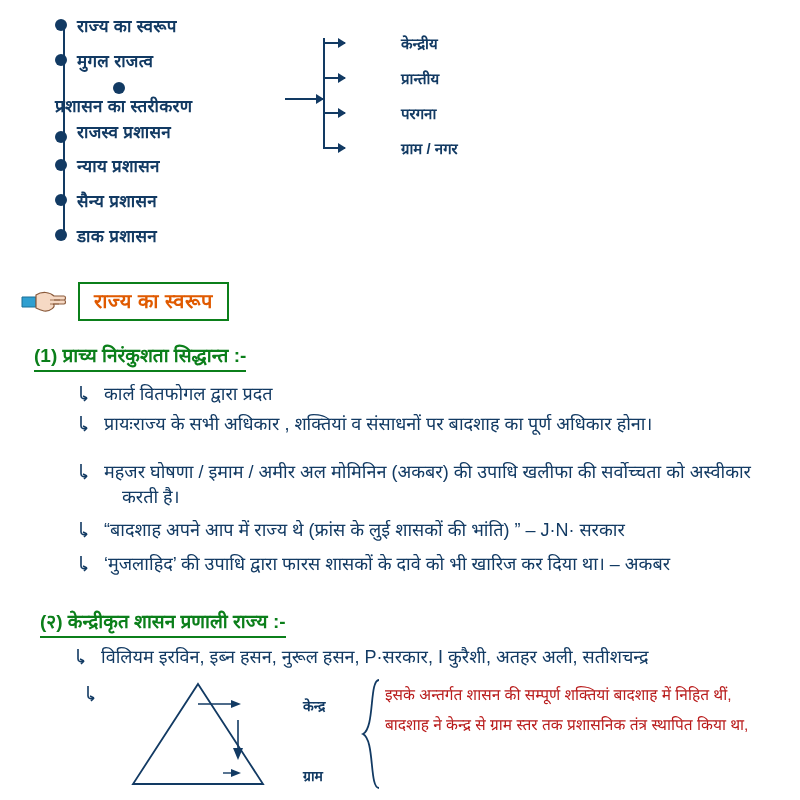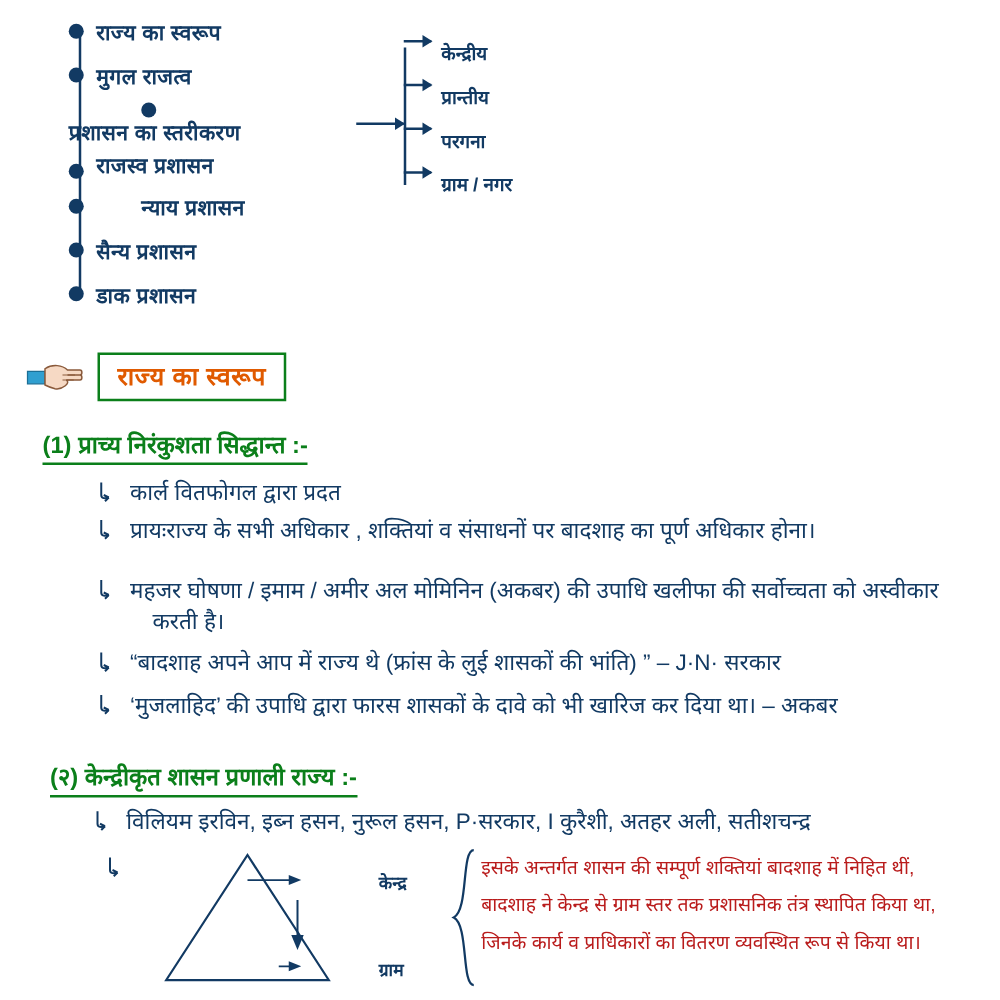--- a/index.html
+++ b/index.html
@@ -90,21 +90,23 @@
     top: 10px;
     width: 2px;
     height: 110px;
     background: #123a63;
   }
   .branch-item {
     position: absolute;
     left: 38px;
     height: 22px;
     display: flex;
-    white-space: nowrap;
+    align-items: center;
+    white-space: nowrap;
+    gap: 48px;
   }
   .branch-arm {
     width: 22px;
     height: 2px;
     background: #123a63;
     position: relative;
     margin-right: 8px;
   }
   .branch-arm::after {
     content: "";
@@ -246,21 +248,21 @@
       <span class="outline-text">मुगल राजत्व</span>
     </div>
     <div class="outline-item" style="top:74px;flex-direction:column;">
       <span class="bullet"></span>
       <span class="outline-text">प्रशासन का स्तरीकरण</span>
     </div>
     <div class="outline-item" style="top:109px;align-items:flex-end;">
       <span class="bullet"></span>
       <span class="outline-text">राजस्व प्रशासन</span>
     </div>
-    <div class="outline-item" style="top:144px;gap:36px;">
+    <div class="outline-item" style="top:144px;">
       <span class="bullet"></span>
       <span class="outline-text">न्याय प्रशासन</span>
     </div>
     <div class="outline-item" style="top:214px;">
       <span class="bullet"></span>
       <span class="outline-text">डाक प्रशासन</span>
     </div>
     <div class="outline-item" style="top:179px;">
       <span class="bullet"></span>
       <span class="outline-text">सैन्य प्रशासन</span>
@@ -402,17 +404,16 @@
 
     <span class="brace-wrap">
       <svg width="22" height="112" viewBox="0 0 22 112">
         <path d="M18,2 C8,2 14,50 2,56 C14,62 8,110 18,110" fill="none" stroke="#123a63" stroke-width="1.8"></path>
       </svg>
     </span>
 
     <div class="tri-text">
       <div>इसके अन्तर्गत शासन की सम्पूर्ण शक्तियां बादशाह में निहित थीं,</div>
       <div>बादशाह ने केन्द्र से ग्राम स्तर तक प्रशासनिक तंत्र स्थापित किया था,</div>
-      <div>जिनके कार्य व प्राधिकारों का वितरण व्यवस्थित रूप से किया था।</div>
     </div>
   </div>
 
 </div>
 
 </body></html>

